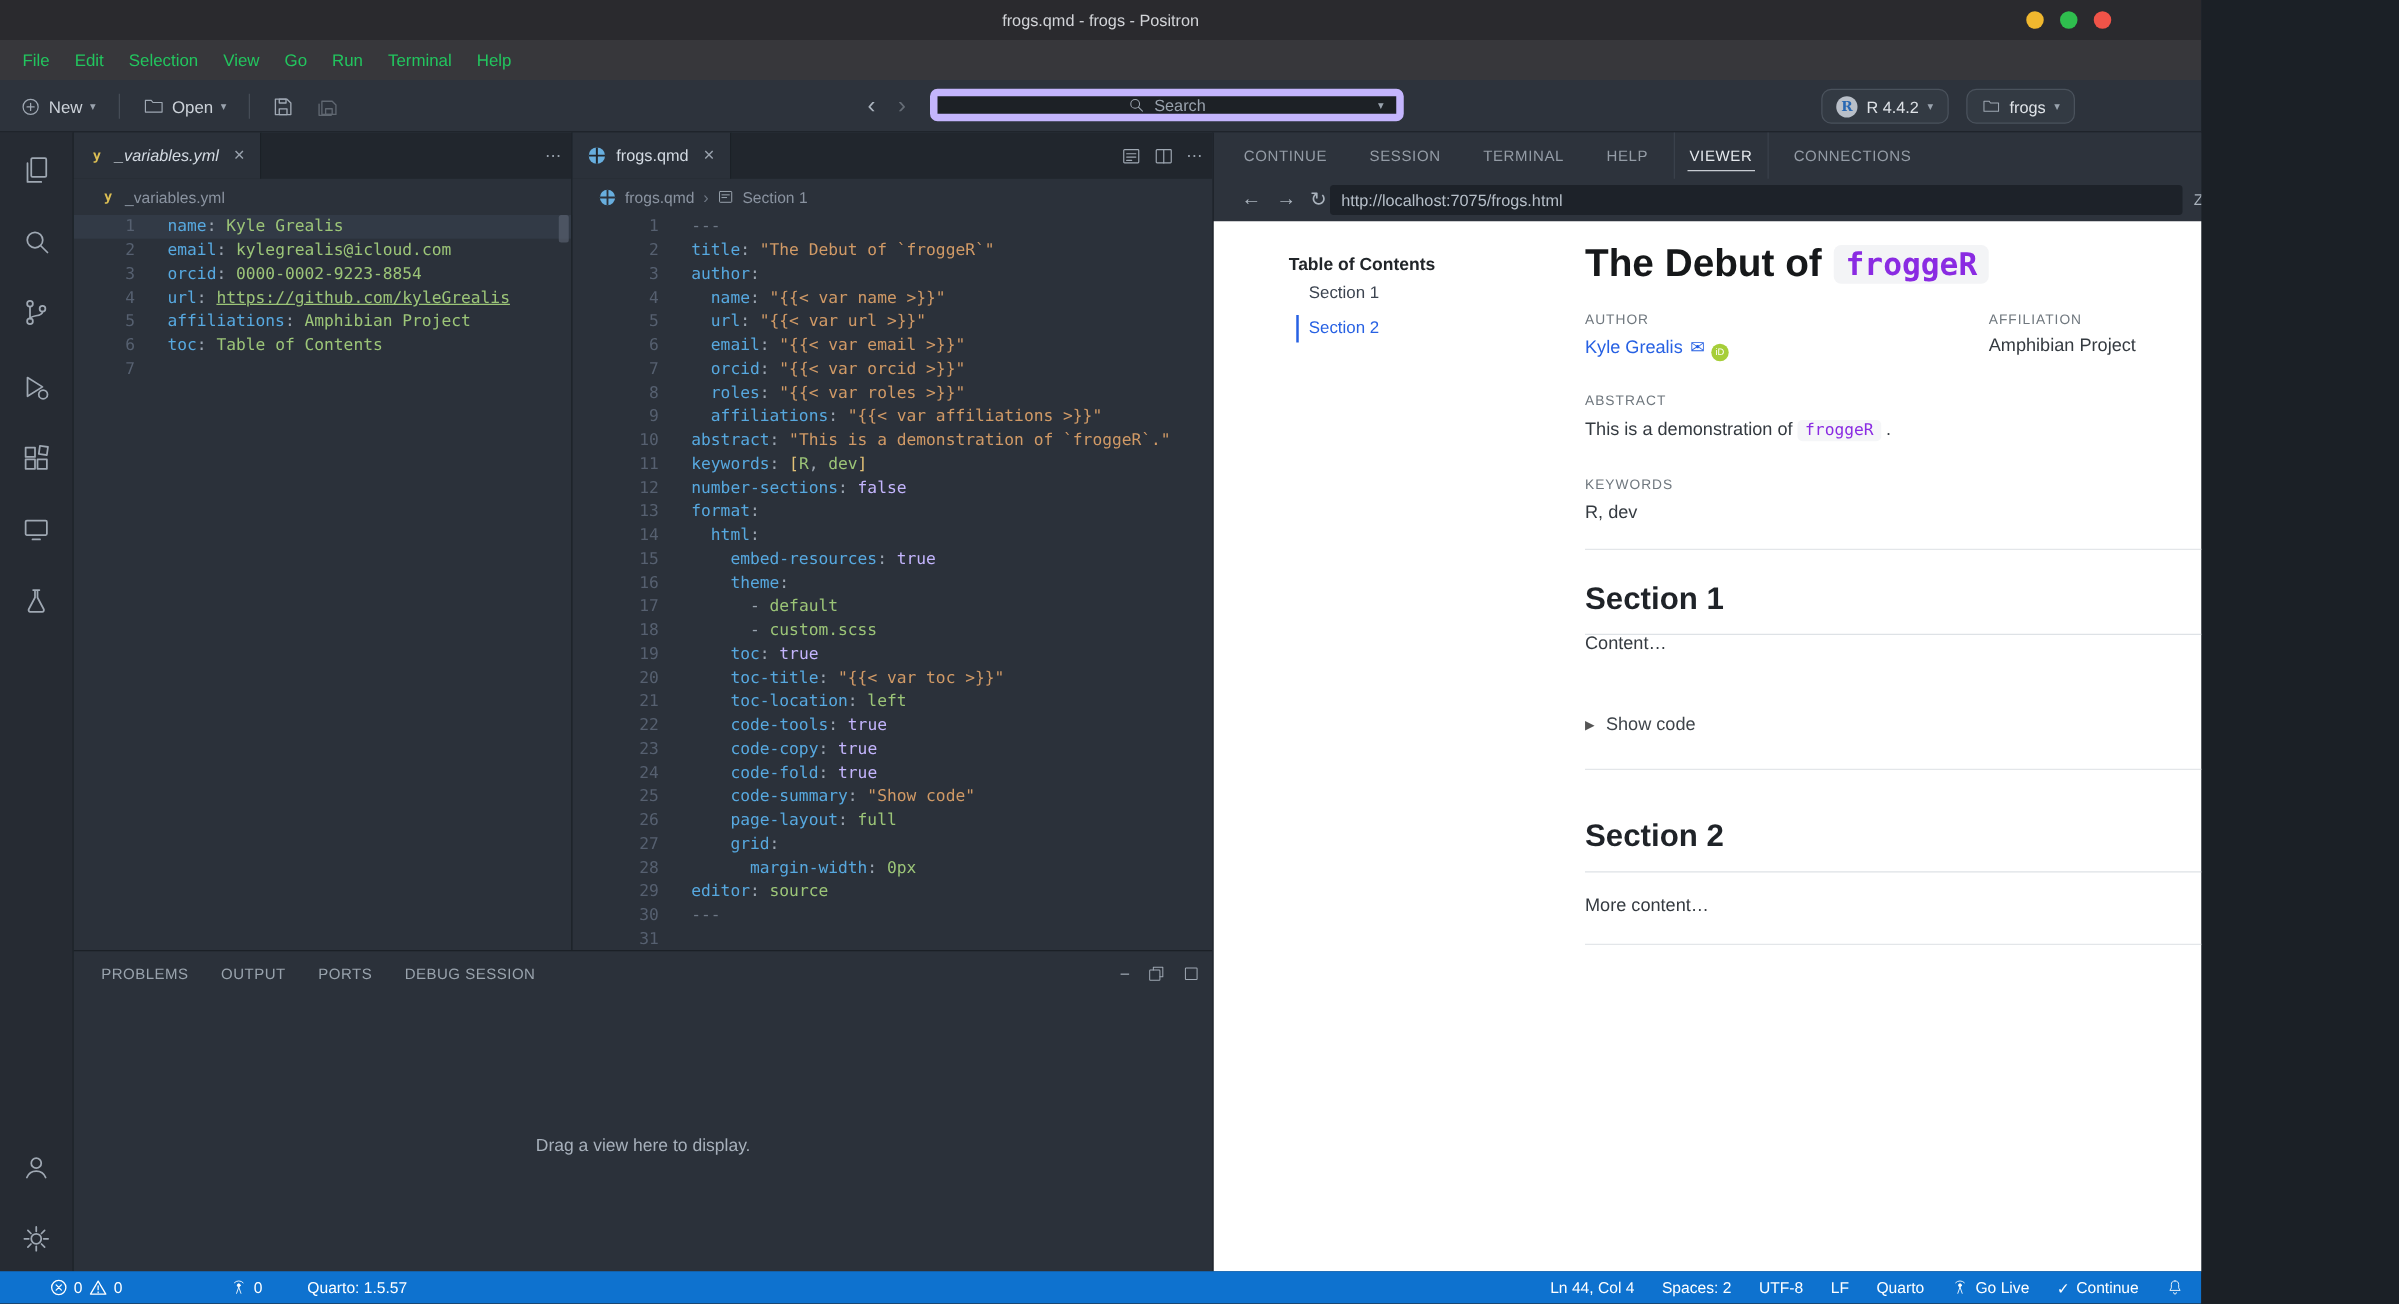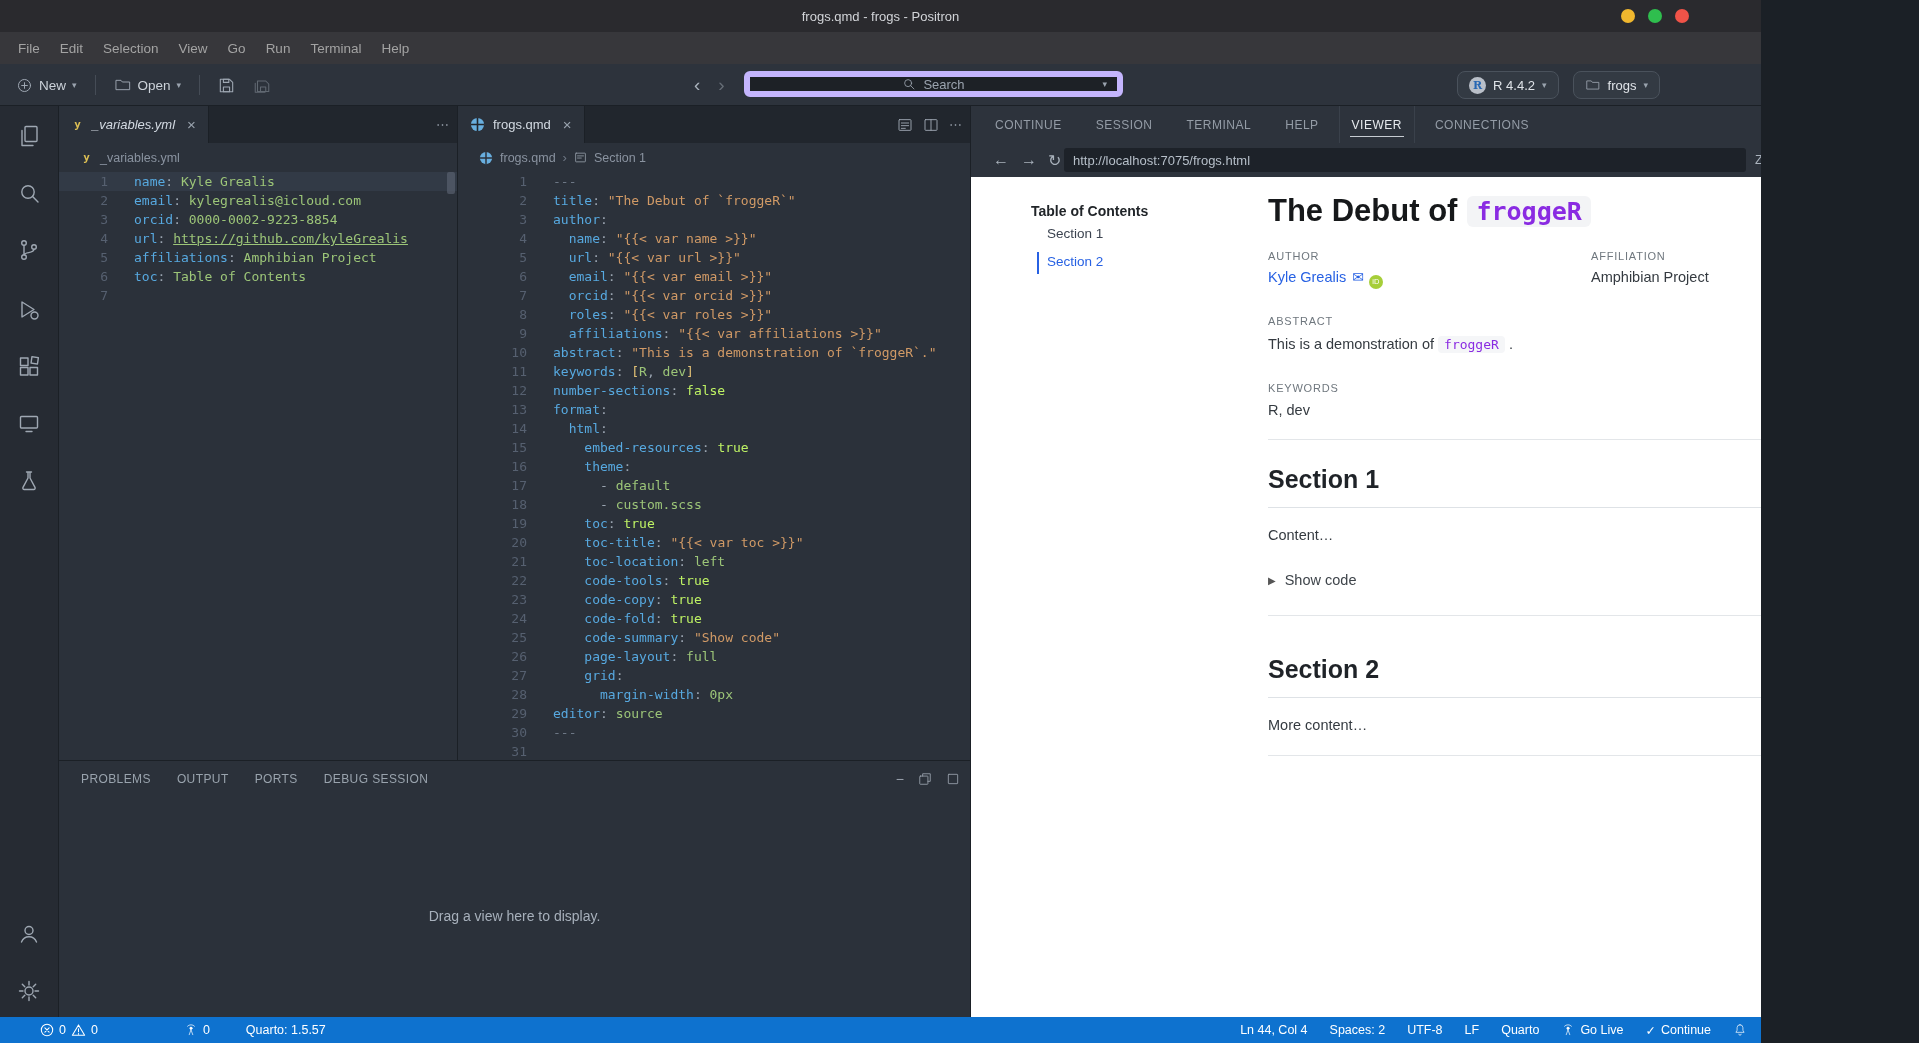--- a/index.html
+++ b/index.html
@@ -11,21 +11,21 @@
 
   
   .titlebar{position:absolute;left:0;top:0;width:100%;height:32px;background:#2a2a2e;
             display:flex;align-items:center;justify-content:center;color:#d2d4d8;font-size:13px}
   .lights{position:absolute;right:72px;top:9px;display:flex;gap:13px}
   .light{width:14px;height:14px;border-radius:50%}
 
   
   .menubar{position:absolute;left:0;top:32px;width:100%;height:32px;background:#37373b;
            display:flex;align-items:center;padding-left:8px;box-sizing:border-box}
-  .menu-item{padding:0 10px;color:#a3a3a3;font-size:13.5px;cursor:default}
+  .menu-item{padding:0 10px;color:#22c55e;font-size:13.5px;cursor:default}
 
   
   .toolbar{position:absolute;left:0;top:64px;width:100%;height:42px;background:#2d333c;
            border-bottom:1px solid #1b2026;box-sizing:border-box}
   .tb-left{position:absolute;left:12px;top:0;height:42px;display:flex;align-items:center;gap:10px}
   .tb-btn{display:flex;align-items:center;gap:6px;color:#ccd2d9;font-size:13.5px;padding:4px 4px;border-radius:4px}
   .tb-sep{width:1px;height:20px;background:#454c56;margin:0 4px}
   .caret{font-size:9px;color:#9aa3ae}
   .dim{opacity:.45}
   .tb-nav{position:absolute;left:694px;top:0;height:42px;display:flex;align-items:center;gap:18px;
@@ -57,21 +57,21 @@
   .strip-actions{position:absolute;right:8px;top:0;height:37px;display:flex;align-items:center;gap:10px;color:#9aa3ae}
   .breadcrumb{height:29px;display:flex;align-items:center;gap:7px;padding-left:21px;color:#8a93a0;font-size:12.5px;background:#2b313a}
   .bc-sep{color:#6d7683;font-size:13px}
   .code{position:absolute;left:0;right:0;top:66px;bottom:0;font-family:"DejaVu Sans Mono",monospace;
         font-size:13px;line-height:19px;overflow:hidden}
   .cl{display:flex;height:19px}
   .cl.hl{background:#323a46}
   .ln{width:49px;flex:none;text-align:right;color:#566070}
   .pane2 .ln{width:69px}
   .ct{margin-left:26px;white-space:pre;color:#abb2bf}
-  .tk-key{color:#57a9e0}.tk-str{color:#d19a66}.tk-grn{color:#9cc578}.tk-red{color:#bef264}
+  .tk-key{color:#57a9e0}.tk-str{color:#d19a66}.tk-grn{color:#9cc578}.tk-red{color:#c4b5fd}
   .tk-yel{color:#e2c176}.tk-pun{color:#9aa4b0}.tk-gry{color:#6d7785}
   .tk-lnk{color:#9cc578;text-decoration:underline}.tk-pln{color:#abb2bf}
   .scrollthumb{position:absolute;right:2px;top:66px;width:8px;height:22px;background:#5a6371;opacity:.65;border-radius:2px}
   .ymlicon{width:13px;height:13px;color:#dcbf54;font-weight:bold;font-size:11px;font-family:"DejaVu Sans Mono",monospace;
            display:flex;align-items:center;justify-content:center}
 
   
   .bottompanel{position:absolute;left:59px;top:760px;width:911px;height:257px;background:#2b313a;
                border-top:1px solid #1b2026;box-sizing:border-box}
   .bp-header{height:35px;display:flex;align-items:center;padding:0 10px 0 22px}
@@ -576,21 +576,21 @@
         <span class="inlinecode">froggeR</span>
         <span>.</span>
       </div>
 
       <div class="v-label" style="left:297px;top:205px">KEYWORDS</div>
       <div class="v-value" style="left:297px;top:225px">R, dev</div>
 
       <div class="v-hr" style="top:262px"></div>
 
       <div class="v-h2" style="top:288px">Section 1</div>
-      <div class="v-body" style="top:350px">Content…</div>
+      <div class="v-body" style="top:330px">Content…</div>
       <div class="showcode" style="top:395px">
         <span class="tri">▶</span>
         <span>Show code</span>
       </div>
       <div class="v-hr" style="top:438px"></div>
 
       <div class="v-h2" style="top:478px">Section 2</div>
       <div class="v-body" style="top:540px">More content…</div>
       <div class="v-hr" style="top:578px"></div>
     </div>

